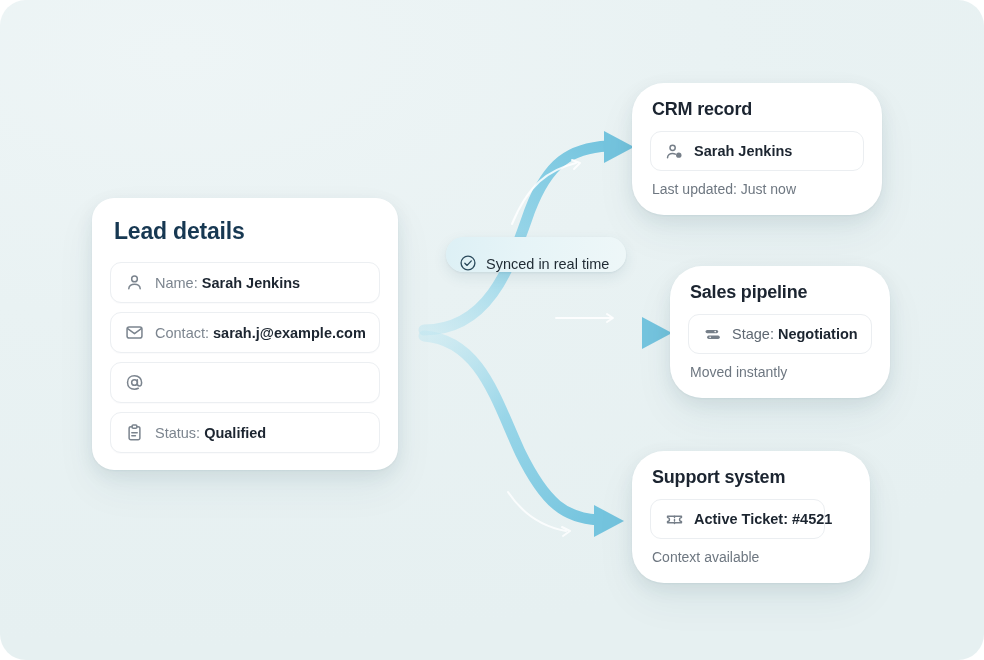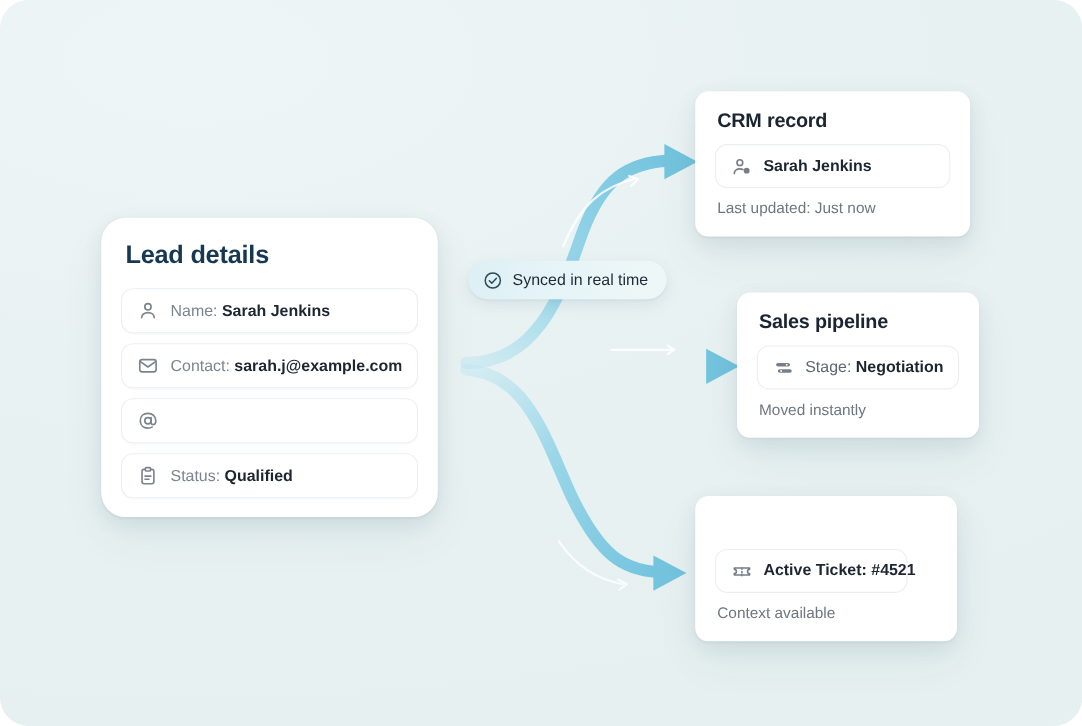--- a/index.html
+++ b/index.html
@@ -31,21 +31,21 @@
     inset: 0;
     width: 984px;
     height: 660px;
     pointer-events: none;
   }
 
   
   .card {
     position: absolute;
     background: #ffffff;
-    border-radius: 12px;
+    border-radius: 32px;
     box-shadow:
       0 1px 2px rgba(25, 60, 80, 0.05),
       0 6px 18px rgba(25, 60, 80, 0.08),
       0 18px 42px rgba(25, 60, 80, 0.06);
   }
 
   
   #lead-card {
     left: 92px;
     top: 198px;
@@ -151,27 +151,27 @@
   #pipe-card .rcard-pill { top: 48px; width: 184px; }
   #pipe-card .rcard-note { top: 98px; }
 
   #supp-card  { left: 632px; top: 451px; width: 238px; height: 132px; }
   #supp-card .rcard-pill { top: 48px; width: 175px; }
   #supp-card .rcard-note { top: 98px; }
 
   
   #synced-badge {
     position: absolute;
-    left: 426px;
+    left: 446px;
     top: 237px;
     height: 35px;
     padding: 0 17px 0 13px;
     border-radius: 18px;
     display: flex;
-    align-items: center;
+    align-items: flex-end;
     background: linear-gradient(95deg, #ddf0f5 0%, #e6f4f7 42%, #eef7f8 100%);
     box-shadow:
       0 1px 2px rgba(40, 90, 110, 0.08),
       0 5px 14px rgba(40, 90, 110, 0.10);
     box-sizing: border-box;
   }
   #synced-badge .ico {
     width: 18px;
     height: 18px;
     flex: 0 0 18px;
@@ -329,20 +329,21 @@
       </span>
       <span class="ptext">
         <span class="plabel">Stage:</span>
         <span class="pvalue">Negotiation</span>
       </span>
     </div>
     <div class="rcard-note">Moved instantly</div>
   </div>
 
   <div id="supp-card" class="card">
+    <div class="rcard-title">Support system</div>
     <div class="rcard-pill">
       <span class="ico">
         <svg viewBox="0 0 24 24" fill="none" stroke="currentColor" stroke-width="1.8" stroke-linecap="round" stroke-linejoin="round">
           <path d="M3.2 8.2V6.6h17.6v1.6a2.4 2.4 0 0 0 0 4.8v1.6H3.2v-1.6a2.4 2.4 0 0 0 0-4.8z" transform="translate(0 1.4)"></path>
           <path d="M12 8v1.6M12 12v1.6M12 15.4V17"></path>
         </svg>
       </span>
       <span class="ptext">
         <span class="plabel"></span><span class="pvalue">Active Ticket: #4521</span>
       </span>

